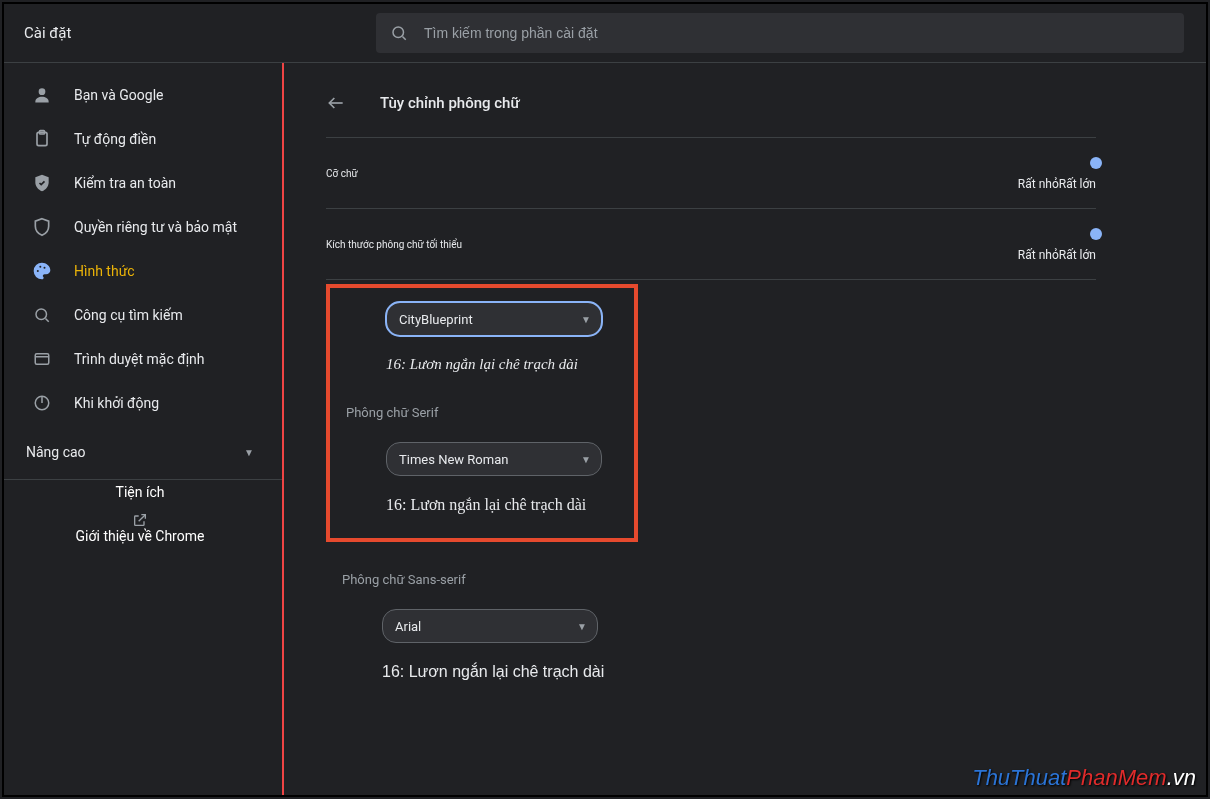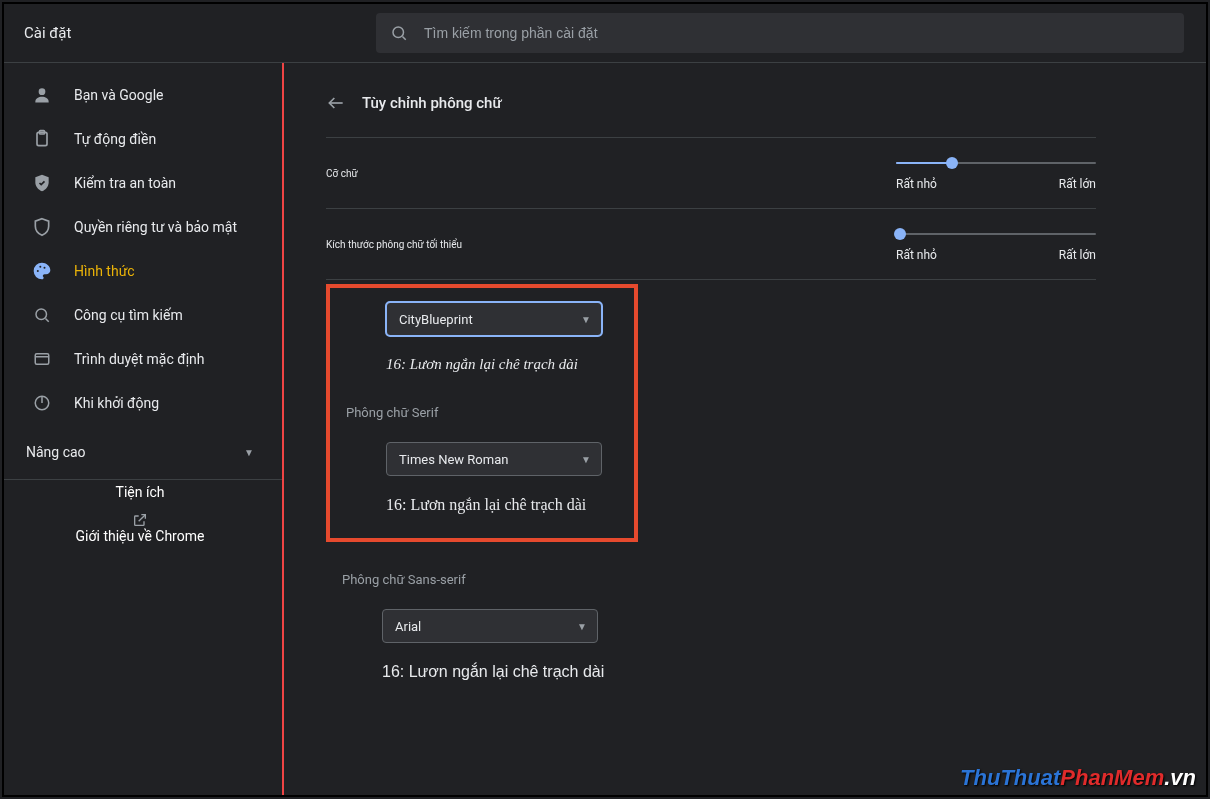--- a/index.html
+++ b/index.html
@@ -112,21 +112,21 @@
 
   
   .main {
     flex: 1;
     padding: 20px 110px 0 42px;
     overflow: hidden;
   }
   .page-head {
     display: flex;
     align-items: center;
-    gap: 16px;
+    gap: 34px;
     height: 40px;
     margin-bottom: 14px;
   }
   .page-head .back { color: #9aa0a6; cursor:pointer; }
   .page-head .title { font-size: 15px; font-weight: 500; color: #e8eaed; }
 
   .card {
     border-top: 1px solid #3c4043;
   }
   .slider-row {
@@ -134,20 +134,21 @@
     align-items: center;
     justify-content: space-between;
     height: 70px;
   }
   .slider-row .label { font-size: 10px; color: #e8eaed; }
   .slider-block {
     width: 200px;
     display: flex;
     flex-direction: column;
     gap: 6px;
+    align-items: flex-end;
   }
   .slider-track {
     position: relative;
     height: 16px;
     display: flex;
     align-items: center;
   }
   .track-back { position:absolute; left:0; right:0; height:2px; background:#5f6368; border-radius:1px; top:50%; transform:translateY(-50%); }
   .track-fill { position:absolute; left:0; height:2px; background:#8ab4f8; border-radius:1px; top:50%; transform:translateY(-50%); }
   .thumb { position:absolute; width:12px; height:12px; background:#8ab4f8; border-radius:50%; top:50%; transform:translate(-50%,-50%); }
@@ -158,21 +159,21 @@
     padding: 14px 14px 18px 14px;
     width: 312px;
     margin-top: 4px;
   }
   .sec-title { font-size: 13px; color: #9aa0a6; margin-bottom: 22px; padding-left: 2px; }
   .dropdown {
     width: 216px;
     height: 34px;
     background: #2f3034;
     border: 1px solid #5f6368;
-    border-radius: 4px;
+    border-radius: 14px;
     display: flex;
     align-items: center;
     justify-content: space-between;
     padding: 0 10px 0 12px;
     font-size: 13px;
     color: #e8eaed;
     cursor: pointer;
     margin-left: 42px;
   }
   .dropdown.focused { outline: 2px solid #8ab4f8; outline-offset: -1px; }
@@ -182,21 +183,21 @@
   .preview.serif { font-family: "Times New Roman", Georgia, serif; }
   .preview.sans { font-family: Arial, sans-serif; }
 
   .font-section { width:312px; padding:14px 14px 0 14px; }
 
   .watermark {
     position: absolute;
     bottom: 8px;
     right: 14px;
     font-size: 22px;
-    font-weight: 700;
+    font-weight: 400;
     font-style: italic;
     font-family: Arial, sans-serif;
     text-shadow: 1px 1px 2px #000;
     pointer-events: none;
   }
   .watermark .b { color: #2b74d6; }
   .watermark .r { color: #e02b2b; }
   .watermark .w { color: #fff; }
 
   svg { display:block; }

